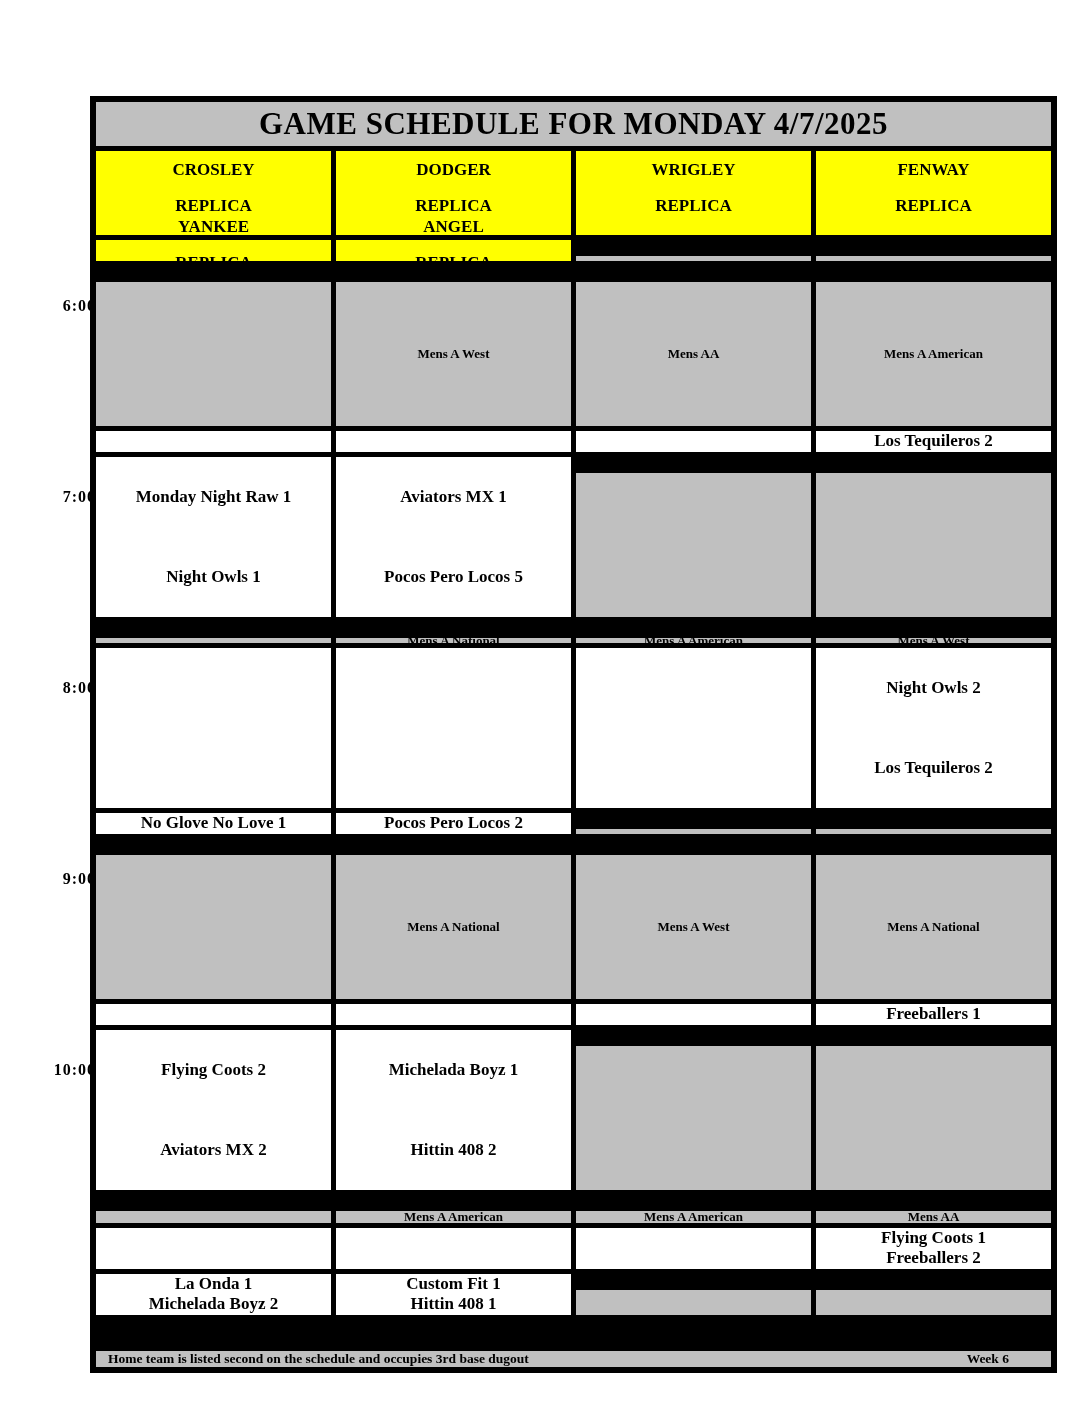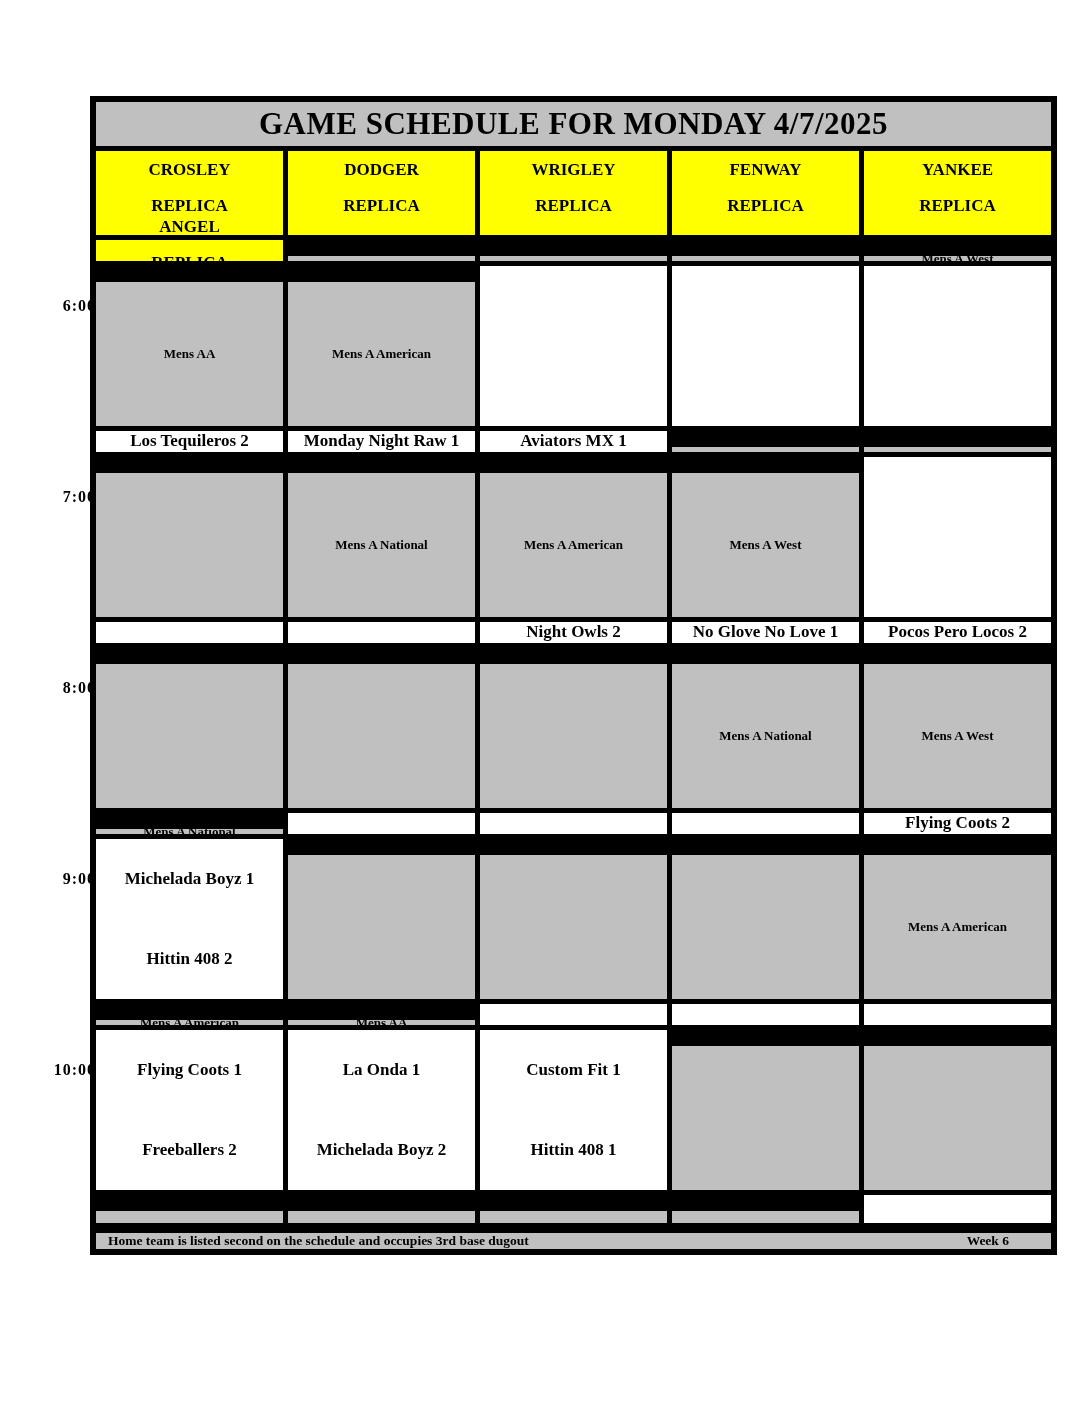--- a/index.html
+++ b/index.html
@@ -18,21 +18,21 @@
   }
   .tbl {
     position: absolute;
     left: 90px;
     top: 96px;
     width: 967px;
     box-sizing: border-box;
     border: 6px solid #000000;
     background: #000000;
     display: grid;
-    grid-template-columns: repeat(5, 1fr);
+    grid-template-columns: repeat(4, 1fr);
     grid-template-rows: 44px 84px repeat(5, 21px 160px) 28px;
     gap: 5px;
   }
   .row-title {
     grid-column: 1 / -1;
     background: #c0c0c0;
     display: flex;
     align-items: center;
     justify-content: center;
     font-size: 31px;
@@ -146,21 +146,21 @@
     <div class="cell game">
       <div class="team">Los Tequileros 2</div>
       <div class="team">No Glove No Love 2</div>
     </div>
     <div class="cell game">
       <div class="team">Monday Night Raw 1</div>
       <div class="team">Night Owls 1</div>
     </div>
     <div class="cell game">
       <div class="team">Aviators MX 1</div>
-      <div class="team">Pocos Pero Locos 8</div>
+      <div class="team">Pocos Pero Locos 5</div>
     </div>
     <div class="cell divider"></div>
     <div class="cell divider"></div>
     <div class="cell divider"></div>
     <div class="cell divider">Mens A National</div>
     <div class="cell divider">Mens A American</div>
     <div class="cell divider">Mens A West</div>
     <div class="cell game"></div>
     <div class="cell game"></div>
     <div class="cell game"></div>
@@ -178,20 +178,24 @@
     </div>
     <div class="cell divider"></div>
     <div class="cell divider"></div>
     <div class="cell divider"></div>
     <div class="cell divider">Mens A National</div>
     <div class="cell divider">Mens A West</div>
     <div class="cell divider">Mens A National</div>
     <div class="cell game"></div>
     <div class="cell game"></div>
     <div class="cell game"></div>
+    <div class="cell game">
+      <div class="team">Freeballers 1</div>
+      <div class="team">Custom Fit 2</div>
+    </div>
     <div class="cell game">
       <div class="team">Flying Coots 2</div>
       <div class="team">Aviators MX 2</div>
     </div>
     <div class="cell game">
       <div class="team">Michelada Boyz 1</div>
       <div class="team">Hittin 408 2</div>
     </div>
     <div class="cell divider"></div>
     <div class="cell divider"></div>

